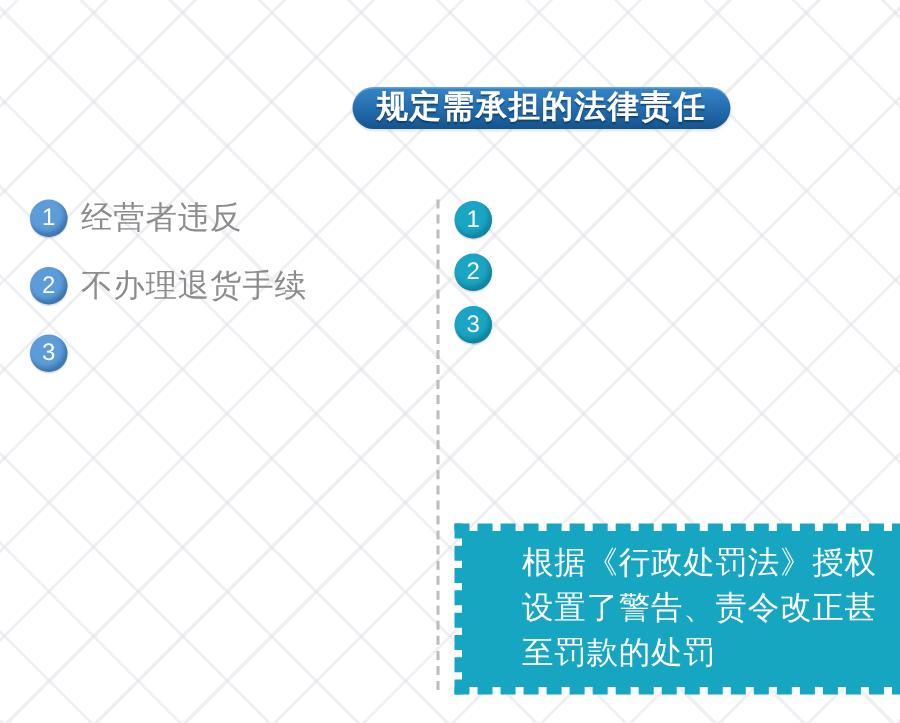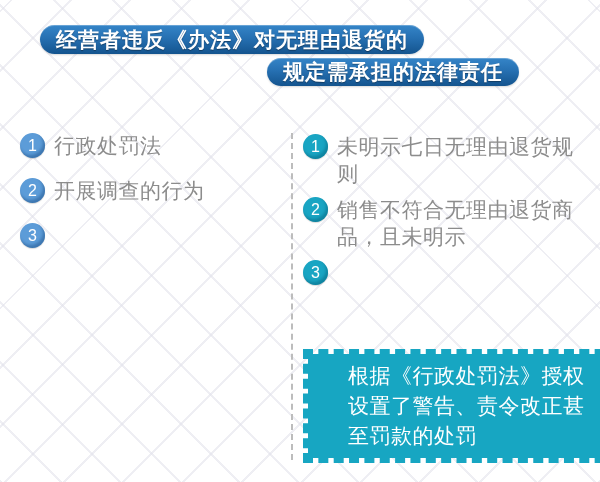--- a/index.html
+++ b/index.html
@@ -14,21 +14,21 @@
   
   .banner{
     position:absolute;height:29px;border-radius:15px;
     background:linear-gradient(#3585c8 0%, #2670b2 45%, #14548e 100%);
     color:#fff;font-weight:bold;font-size:21px;line-height:29px;
     padding:0 16px;white-space:nowrap;letter-spacing:1px;
     text-shadow:0 1px 1px rgba(0,0,0,0.35);
     box-shadow:inset 0 1px 0 rgba(255,255,255,0.25), 0 1px 2px rgba(0,0,0,0.15);
   }
   .banner-1{left:40px;top:25px;}
-  .banner-2{left:235px;top:58px;height:28px;line-height:28px;margin-left:32px;}
+  .banner-2{left:235px;top:58px;height:28px;line-height:28px;}
   
   .col{position:absolute;}
   .col-left{left:20px;top:132px;width:258px;}
   .col-right{left:303px;top:133px;width:280px;}
   .item{display:flex;align-items:flex-start;}
   .col-left .item{margin-bottom:18px;}
   .col-right .item{margin-bottom:9px;}
   .num{
     flex:0 0 25px;width:25px;height:25px;border-radius:50%;
     color:#fff;font-size:16px;line-height:25px;text-align:center;
@@ -61,47 +61,44 @@
   .stamp-right{
     left:303px;top:349px;width:257px;font-size:21px;line-height:30px;
     background-color:#17a6c2;border:5px dashed #17a6c2;padding-left:40px;
   }
 </style>
 </head>
 <body>
 
 <div class="canvas">
 
-  <div class="banner banner-1">经营者违反《办法》对无理由退货的</div>
   <div class="banner banner-2">规定需承担的法律责任</div>
 
   <div class="divider"></div>
 
   <div class="col col-left">
     <div class="item">
       <div class="num">1</div>
-      <div class="itxt">行政处罚法</div>
+      <div class="itxt">经营者违反</div>
     </div>
     <div class="item">
       <div class="num">2</div>
-      <div class="itxt">开展调查的行为</div>
+      <div class="itxt">不办理退货手续</div>
     </div>
     <div class="item">
       <div class="num">3</div>
     </div>
   </div>
 
   <div class="col col-right">
     <div class="item">
       <div class="num">1</div>
-      <div class="itxt">未明示七日无理由退货规则</div>
     </div>
     <div class="item">
       <div class="num">2</div>
-      <div class="itxt">销售不符合无理由退货商品，且未明示</div>
     </div>
     <div class="item">
       <div class="num">3</div>
     </div>
   </div>
 
   <div class="stamp stamp-right">根据《行政处罚法》授权设置了警告、责令改正甚至罚款的处罚</div>
 
 </div>
 

